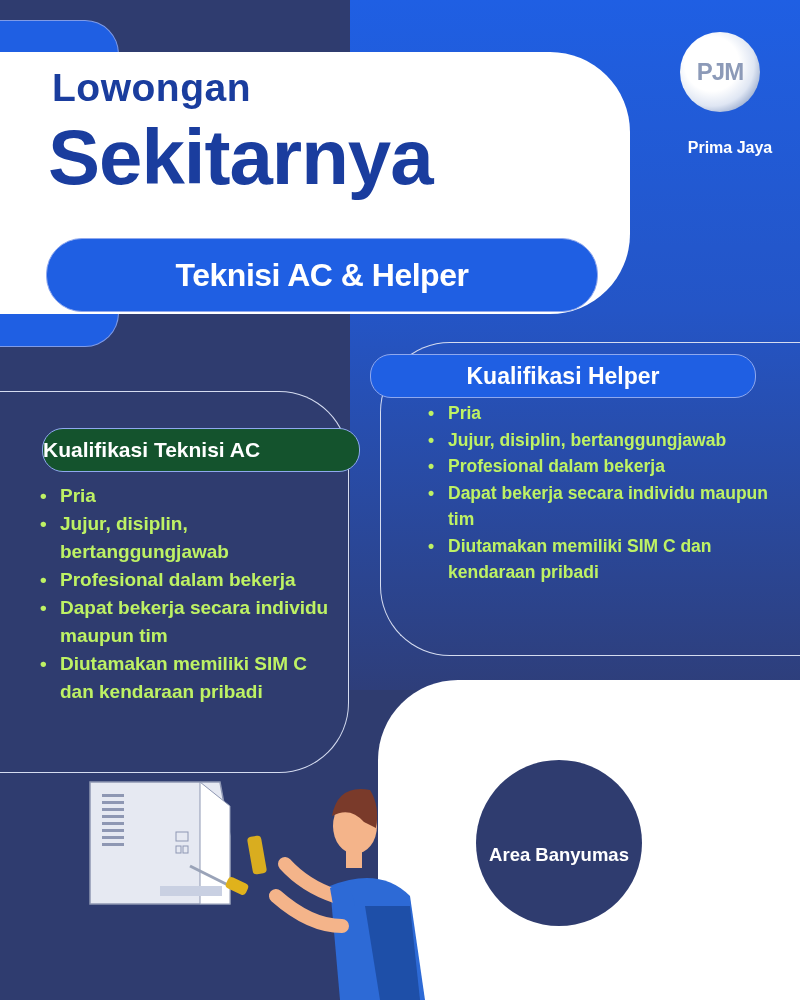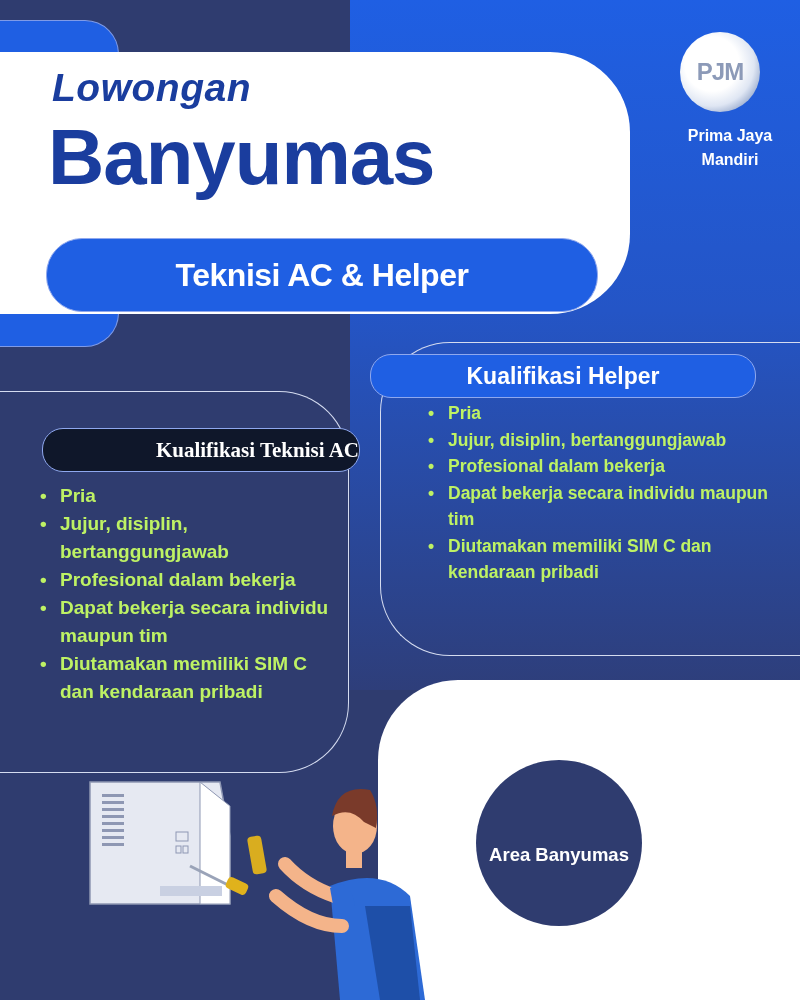--- a/index.html
+++ b/index.html
@@ -2,63 +2,62 @@
 <html><head>
 <meta charset="utf-8">
 <style>
   html, body { margin:0; padding:0; }
   body { width:800px; height:1000px; position:relative; overflow:hidden; background:#2e3b6e; font-family:"Liberation Sans", sans-serif; }
   .bg-dark { position:absolute; left:0; top:0; width:800px; height:1000px; background:#2f3c6f; }
   .bg-blue-right { position:absolute; left:350px; top:0; width:450px; height:690px;
     background:linear-gradient(180deg,#1f5fe3 0%,#2455c6 45%,#2e3e7a 100%); }
   .bg-blue-left { position:absolute; left:0; top:20px; width:118px; height:325px; background:#1f5fe3; border-radius:0 34px 34px 0; border:1.5px solid #7f9be8; border-left:none; }
   .hero { position:absolute; left:0; top:52px; width:630px; height:262px; background:#ffffff; border-radius:0 80px 80px 0; }
-  .title-small { position:absolute; left:52px; top:66px; font-size:39px; font-weight:700; color:#1a3d9e; letter-spacing:0.5px;font-style:italic; }
+  .title-small { position:absolute; left:52px; top:66px; font-size:39px; font-weight:700; color:#1a3d9e; letter-spacing:0.5px; }
   .title-big { position:absolute; left:48px; top:118px; font-size:78px; font-weight:700; color:#1a3d9e; letter-spacing:-1px; line-height:1; }
   .subtitle-pill { position:absolute; left:46px; top:238px; width:550px; height:72px; background:#1f5fe3; border-radius:36px; border:1.5px solid #8fa8ee; display:flex; align-items:center; justify-content:center; }
   .subtitle-pill span { color:#fff; font-weight:700; font-size:32px; letter-spacing:-0.5px; }
   .logo-circle { position:absolute; left:680px; top:32px; width:80px; height:80px; border-radius:50%; background:radial-gradient(circle at 40% 40%, #ffffff 40%, #dfe6f3 62%, #a8b8d6 75%, #ffffff 80%); display:flex; align-items:center; justify-content:center; }
   .logo-circle span { font-weight:700; font-size:24px; color:#8c9ab8; letter-spacing:-1px; }
-  .logo-name { position:absolute; left:660px; top:124px; width:140px; text-align:center; color:#fff; font-weight:700; font-size:16px; line-height:24px; }
+  .logo-name { position:absolute; left:660px; top:136px; width:140px; text-align:center; color:#fff; font-weight:700; font-size:16px; line-height:24px; }
   .card-right { position:absolute; left:380px; top:342px; width:440px; height:312px; border:1.5px solid #d5dcf0; border-radius:70px 0 0 70px; border-right:none; }
   .pill-right { position:absolute; left:370px; top:354px; width:384px; height:42px; background:#1f5fe3; border:1.5px solid #8fa8ee; border-radius:21px; display:flex; align-items:center; justify-content:center; }
   .pill-right span { color:#fff; font-weight:700; font-size:23px; }
   .card-left { position:absolute; left:-2px; top:391px; width:350px; height:380px; border:1.5px solid #d5dcf0; border-radius:0 70px 70px 0; border-left:none; }
-  .pill-left { position:absolute; left:42px; top:428px; width:316px; height:42px; background:#0f172a; border:1.5px solid #8fa8ee; border-radius:21px; display:flex; align-items:center; justify-content:flex-end;font-family:Liberation Serif, serif; }
+  .pill-left { position:absolute; left:42px; top:428px; width:316px; height:42px; background:#14532d; border:1.5px solid #8fa8ee; border-radius:21px; display:flex; align-items:center; justify-content:flex-start; }
   .pill-left span { color:#fff; font-weight:700; font-size:21px; }
   ul.quals { position:absolute; margin:0; padding:0; list-style:none; color:#bef264; font-weight:700; }
   ul.quals li { position:relative; padding-left:20px; }
   ul.quals li::before { content:"\2022"; position:absolute; left:0; top:0; }
   .list-left { left:40px; top:482px; width:300px; font-size:19px; line-height:28px; }
   .list-right { left:428px; top:400px; width:350px; font-size:17.5px; line-height:26.5px; }
   .white-panel { position:absolute; left:378px; top:680px; width:440px; height:340px; background:#ffffff; border-radius:80px 0 0 0; }
   .area-circle { position:absolute; left:476px; top:760px; width:166px; height:166px; border-radius:50%; background:#2f3c6f; display:flex; flex-direction:column; align-items:center; justify-content:center; }
   .area-circle span { color:#fff; font-weight:700; font-size:18.5px; line-height:30px;margin-top:24px; }
   .illustration { position:absolute; left:80px; top:776px; width:380px; height:224px; }
 </style>
 </head>
 <body>
 
 <div class="bg-dark"></div>
 <div class="bg-blue-right"></div>
 <div class="bg-blue-left"></div>
 
 <div class="hero"></div>
 <div class="title-small">Lowongan</div>
-<div class="title-big">Banyumas</div>
+<div class="title-big">Sekitarnya</div>
 <div class="subtitle-pill">
   <span>Teknisi AC &amp; Helper</span>
 </div>
 
 <div class="logo-circle">
   <span>PJM</span>
 </div>
 <div class="logo-name">
   <div>Prima Jaya</div>
-  <div>Mandiri</div>
 </div>
 
 <div class="card-right"></div>
 <div class="pill-right">
   <span>Kualifikasi Helper</span>
 </div>
 <ul class="quals list-right">
   <li>Pria</li>
   <li>Jujur, disiplin, bertanggungjawab</li>
   <li>Profesional dalam bekerja</li>

